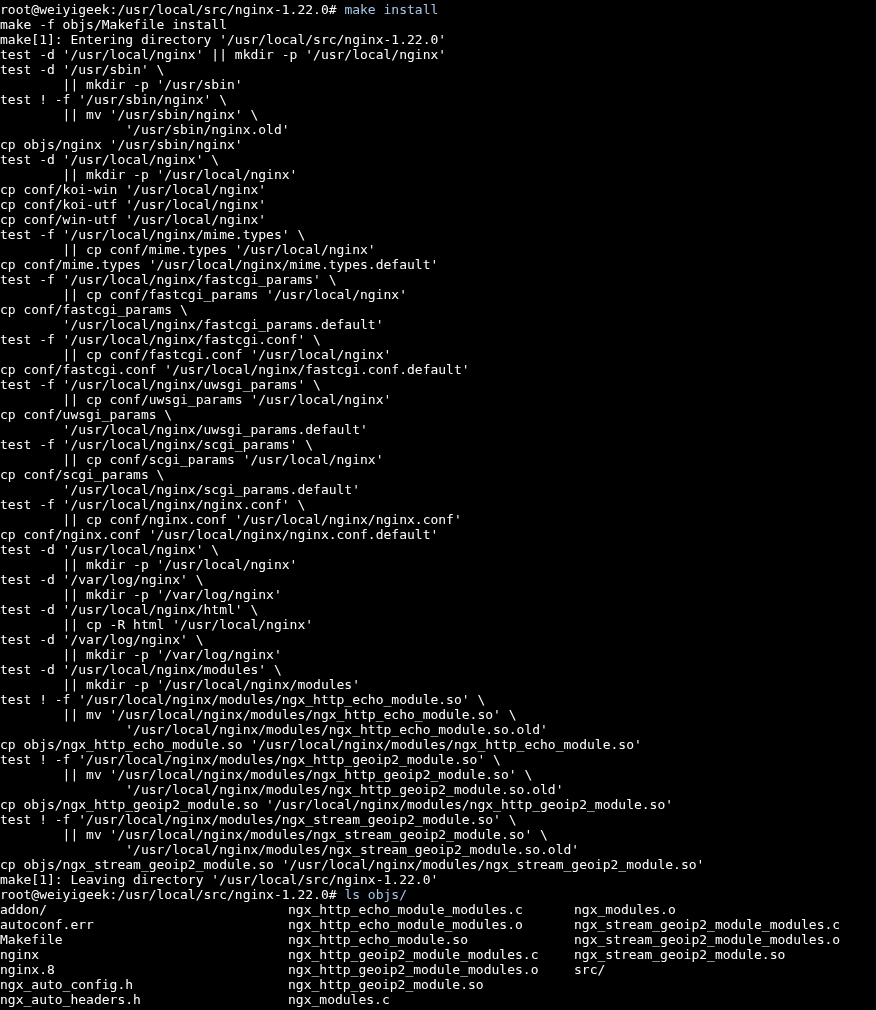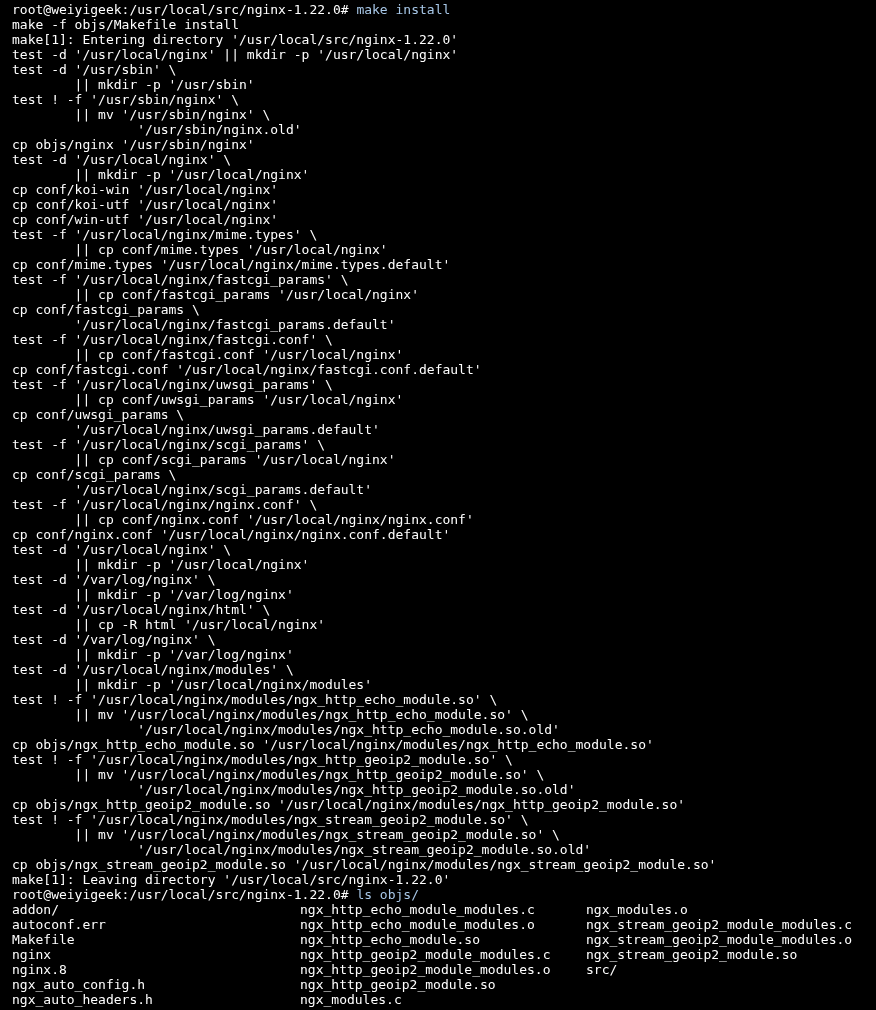--- a/index.html
+++ b/index.html
@@ -7,21 +7,21 @@
     padding: 0;
     background: #000000;
     color: #ffffff;
     font-family: "Consolas", "Menlo", "Monaco", monospace;
     font-size: 13px;
     line-height: 15px;
     width: 876px;
   }
   pre.terminal {
     margin: 0;
-    padding: 2px 12px;
+    padding: 2px 0;
     white-space: pre;
   }
   
   .cmd {
     color: #a8c8e8;
   }
   .col1 { display: inline-block; width: 288px; }
   .col2 { display: inline-block; width: 286px; }
   .col3 { display: inline-block; }
 </style>

